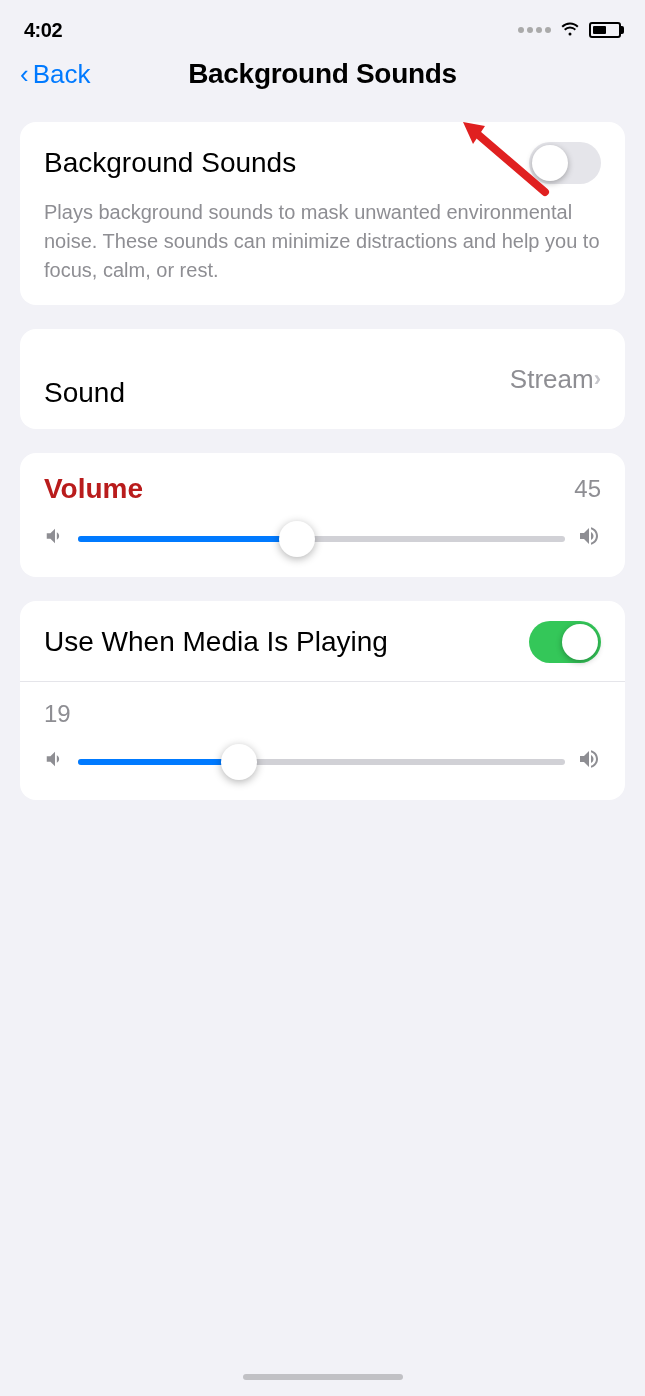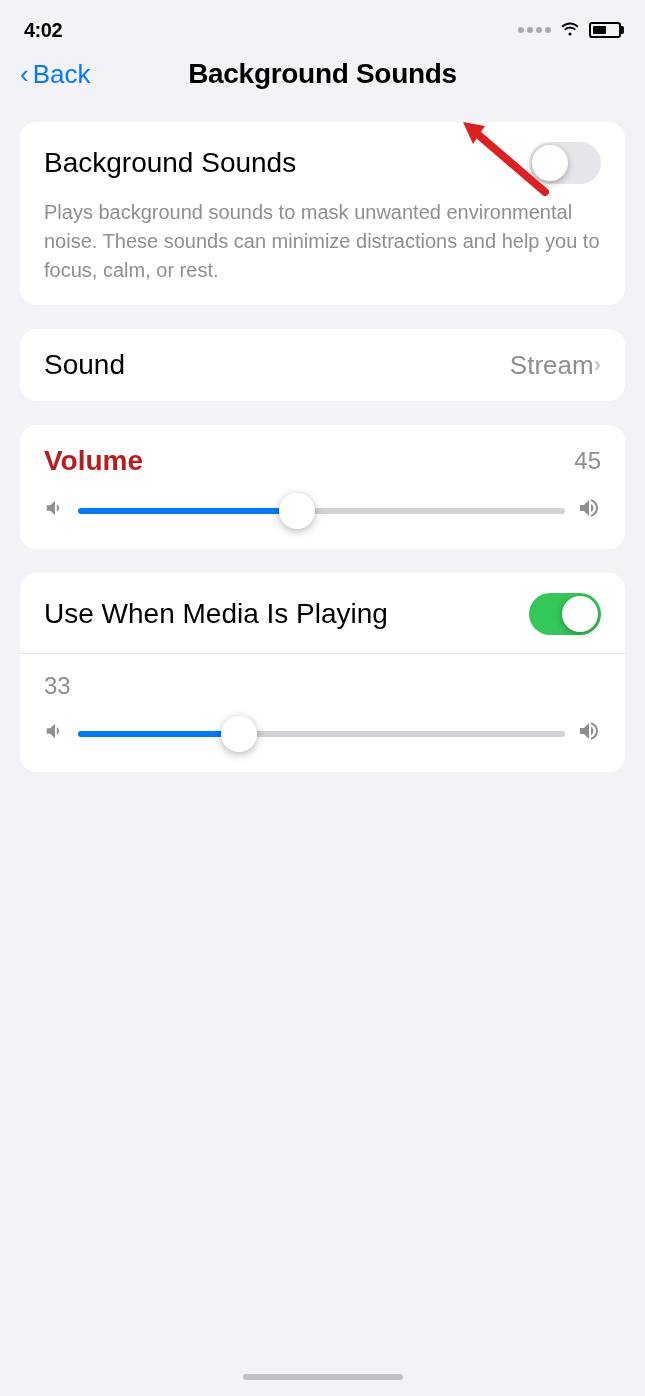--- a/index.html
+++ b/index.html
@@ -197,20 +197,21 @@
     .sound-card {
       display: flex;
       justify-content: space-between;
       align-items: center;
     }
 
     .sound-label {
       font-size: 28px;
       font-weight: 500;
       color: #000;
+      margin-top: 28px;
     }
 
     .sound-value {
       display: flex;
       align-items: center;
       color: #8e8e93;
       font-size: 26px;
     }
 
     .chevron-right {
@@ -423,21 +424,21 @@
 
   <div class="card media-card">
     <div class="media-row">
       <span class="media-label">Use When Media Is Playing</span>
       <div class="toggle toggle-on">
         <div class="toggle-thumb"></div>
       </div>
     </div>
     <div class="divider"></div>
     <div class="volume-header">
-      <span class="volume-value">33</span>
+      <span class="volume-value">19</span>
     </div>
     <div class="slider-row">
       <span class="slider-icon">
         <svg width="22" height="22" viewBox="0 0 24 24" fill="#8e8e93">
           <path d="M3 9v6h4l5 5V4L7 9H3zm13.5 3c0-1.77-1.02-3.29-2.5-4.03v8.05c1.48-.73 2.5-2.25 2.5-4.02z"></path>
         </svg>
       </span>
       <div class="slider-container">
         <div class="slider-track">
           <div class="slider-fill" style="width: 33%;"></div>

